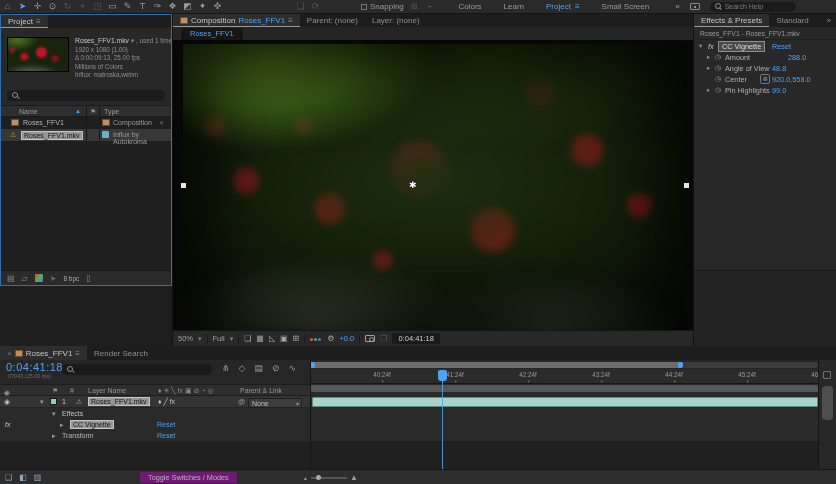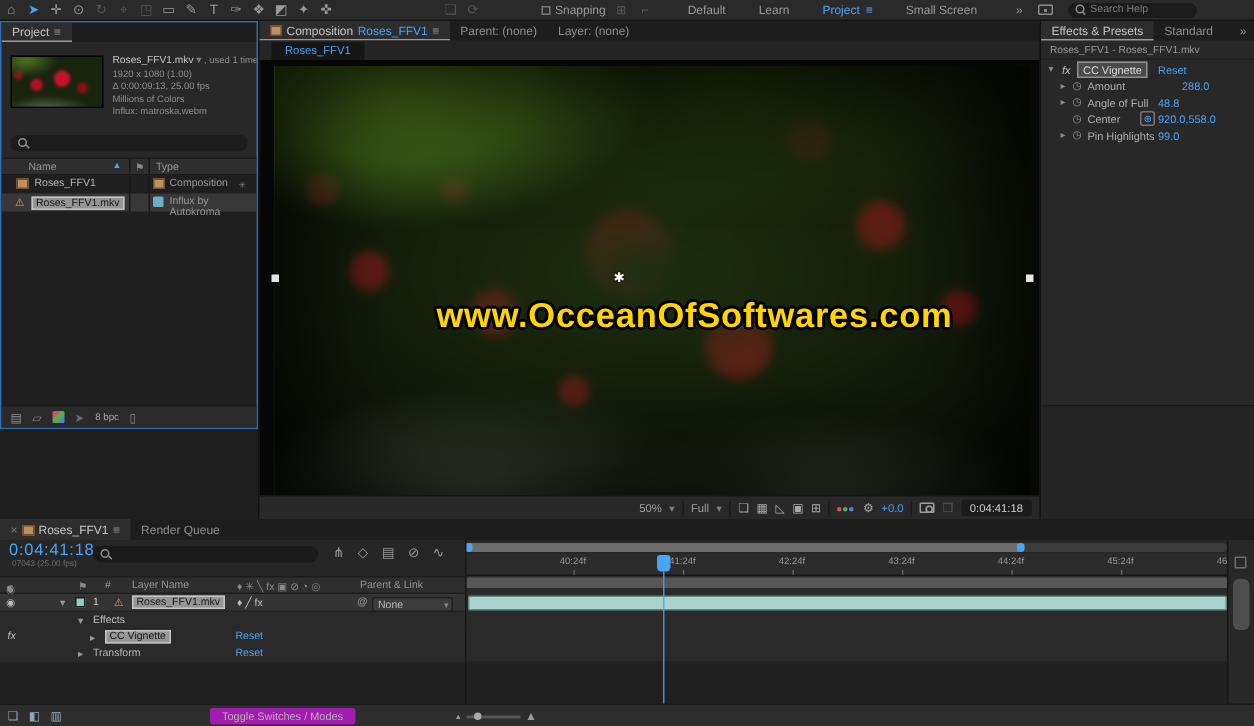--- a/index.html
+++ b/index.html
@@ -89,21 +89,21 @@
   radial-gradient(circle 18px at 89% 56%,#8a0e1a 0 50%,transparent 82%),
   radial-gradient(circle 22px at 70% 19%,#5f0d18 0 50%,transparent 82%),
   radial-gradient(circle 15px at 40% 74%,#991222 0 50%,transparent 82%),
   radial-gradient(ellipse 210px 90px at 28% 94%,rgba(155,170,145,.45),transparent 72%),
   radial-gradient(ellipse 190px 80px at 72% 97%,rgba(140,155,130,.4),transparent 72%);}
 .comp-vig{position:absolute;inset:0;box-shadow:inset 0 0 70px 25px rgba(0,0,0,.75);}
 .watermark{position:absolute;left:60px;right:0;top:157px;text-align:center;font-size:23px;font-weight:bold;color:#ffd400;letter-spacing:.5px;
  text-shadow:2px 0 0 #000,-2px 0 0 #000,0 2px 0 #000,0 -2px 0 #000,1.5px 1.5px 0 #000,-1.5px 1.5px 0 #000,1.5px -1.5px 0 #000,-1.5px -1.5px 0 #000;}
 .handle{position:absolute;width:5px;height:5px;background:#e6e6e6;}
 .center-pt{position:absolute;color:#fff;font-size:9px;text-shadow:0 0 2px #000;}
-.v-toolbar{position:absolute;left:0;bottom:0;right:0;height:16px;background:#282828;border-top:1px solid #151515;display:flex;align-items:center;font-size:7.5px;color:#9f9f9f;padding:0 5px;gap:5px;justify-content:flex-end;}
+.v-toolbar{position:absolute;left:0;bottom:0;right:0;height:16px;background:#282828;border-top:1px solid #151515;display:flex;align-items:center;font-size:7.5px;color:#9f9f9f;padding:0 5px;gap:5px;}
 .vsep{width:1px;height:10px;background:#1a1a1a;}
 .vt-ico{font-size:8px;color:#a8a8a8;}
 .vt-ico.dim{color:#5c5c5c;}
 .dd{color:#7f7f7f;font-size:7px;}
 .rgb-dots span{width:3px;height:3px;border-radius:50%;display:inline-block;margin-right:1px;}
 .exposure{color:#4aa3f5;}
 .cam{width:10px;height:7px;border:1px solid #9f9f9f;border-radius:1px;position:relative;}
 .cam::after{content:"";position:absolute;left:2.5px;top:1px;width:3px;height:3px;border:1px solid #9f9f9f;border-radius:50%;}
 .tc-box{background:#1a1a1a;border-radius:2px;padding:1px 6px;color:#d0d0d0;}
 
@@ -147,21 +147,21 @@
 .swatch{position:absolute;left:50px;top:2.5px;width:7px;height:7px;background:#8fd0c2;border:1px solid #1c1c1c;}
 .parent-box{position:absolute;left:248px;top:1px;width:54px;height:10px;background:#3d3d3d;border:1px solid #1f1f1f;border-radius:2px;color:#b8b8b8;line-height:9px;padding:0 3px;}
 .parent-box .pdd{position:absolute;right:2px;top:1px;color:#8a8a8a;font-size:6px;}
 .layer-bar{position:absolute;left:312px;top:51px;width:506px;height:10px;background:#a9d4cc;border:1px solid #5f8a82;border-radius:1px;z-index:2;}
 .vdiv{position:absolute;top:14px;width:1px;height:109px;background:#161616;z-index:4;}
 .rstrip{position:absolute;left:819px;top:14px;width:17px;height:109px;background:#282828;}
 .marker-bin{position:absolute;left:823px;top:25px;width:8px;height:8px;border:1px solid #6f6f6f;border-radius:1px;}
 .vthumb{position:absolute;left:822px;top:40px;width:11px;height:34px;background:#4e4e4e;border-radius:4px;}
 .t-bottombar{position:absolute;left:0;top:123px;width:836px;height:15px;background:#2d2d2d;border-top:1px solid #171717;display:flex;align-items:center;}
 .bb-icons{display:flex;gap:7px;margin-left:5px;font-size:8px;color:#8fa8b8;}
-.toggle-btn{position:absolute;left:140px;top:2px;height:11px;line-height:11px;padding:0 8px;background:#a21caf;border-radius:2px;font-size:7.3px;color:#b5b5b5;}
+.toggle-btn{position:absolute;left:140px;top:2px;height:11px;line-height:11px;padding:0 8px;background:#701a75;border-radius:2px;font-size:7.3px;color:#b5b5b5;}
 .zoom-slider{position:absolute;left:303px;top:3px;display:flex;align-items:center;gap:3px;color:#9a9a9a;}
 .zs-track{width:36px;height:2px;background:#555;position:relative;}
 .zs-handle{position:absolute;left:5px;top:-2px;width:5px;height:5px;border-radius:50%;background:#a8a8a8;}
 .mtn-s{font-size:5px;}
 .mtn-b{font-size:8px;}
 .panel-gap-v{position:absolute;top:14px;width:1px;height:332px;background:#121212;}
 </style>
 </head>
 <body>
 
@@ -183,21 +183,21 @@
     <span class="tool">◩</span>
     <span class="tool">✦</span>
     <span class="tool">✜</span>
     <span class="tool dim" style="margin-left:68px">❑</span>
     <span class="tool dim">⟳</span>
     <span class="snap">
       <span class="checkbox"></span>
       <span>Snapping</span>
       <span class="snapicons">⊞ ⌐</span>
     </span>
-    <span class="ws">Default</span>
+    <span class="ws">Colors</span>
     <span class="ws">Learn</span>
     <span class="ws active">Project</span>
     <span class="ws-menu">≡</span>
     <span class="ws">Small Screen</span>
     <span class="ws-overflow">»</span>
     <span class="monitor"></span>
     <span class="help-box">
       <span class="mag"></span>
       <input placeholder="Search Help" style="">
     </span>
@@ -282,21 +282,20 @@
         </span>
     </div>
     <div class="v-subbar">
       <span class="v-subtab">Roses_FFV1</span>
     </div>
     <div class="v-stage">
       <div class="comp-wrap">
         <div class="comp-art"></div>
         <div class="comp-vig"></div>
       </div>
-      <div class="watermark">www.OcceanOfSoftwares.com</div>
       <span class="handle" style="left:8px;top:143px"></span>
       <span class="handle" style="left:511px;top:143px"></span>
       <span class="center-pt" style="left:236px;top:140px">✱</span>
     </div>
     <div class="v-toolbar">
       <span>50%</span>
       <span class="dd">▾</span>
       <span class="vsep"></span>
       <span>Full</span>
       <span class="dd">▾</span>
@@ -338,21 +337,21 @@
     </div>
     <div class="e-row">
       <span class="twirl" style="left:13px">▸</span>
       <span class="stopwatch" style="left:21px">◷</span>
       <span style="left:31px">Amount</span>
       <span class="e-val" style="left:94px">288.0</span>
     </div>
     <div class="e-row">
       <span class="twirl" style="left:13px">▸</span>
       <span class="stopwatch" style="left:21px">◷</span>
-      <span style="left:31px">Angle of Full</span>
+      <span style="left:31px">Angle of View</span>
       <span class="e-val" style="left:78px">48.8</span>
     </div>
     <div class="e-row">
       <span class="stopwatch" style="left:21px">◷</span>
       <span style="left:31px">Center</span>
       <span class="pt-box" style="left:66px">⊕</span>
       <span class="e-val" style="left:78px">920.0,558.0</span>
     </div>
     <div class="e-row">
       <span class="twirl" style="left:13px">▸</span>
@@ -366,21 +365,21 @@
 
   <div id="timeline">
     <div class="t-tabbar">
       <span class="tab active" style="border-bottom:none">
         <span style="color:#777">×</span>
         <span class="comp-chip"></span>
         <span>Roses_FFV1</span>
         <span class="menu-glyph">≡</span>
       </span>
       <span class="tab">
-          <span>Render Queue</span>
+          <span>Render Search</span>
         </span>
     </div>
 
     <div class="t-timecode">0:04:41:18</div>
     <div class="t-frameinfo">07043 (25.00 fps)</div>
     <div class="t-search">
         <span class="mag"></span>
       </div>
     <div class="t-icons">
       <span>⋔</span>

